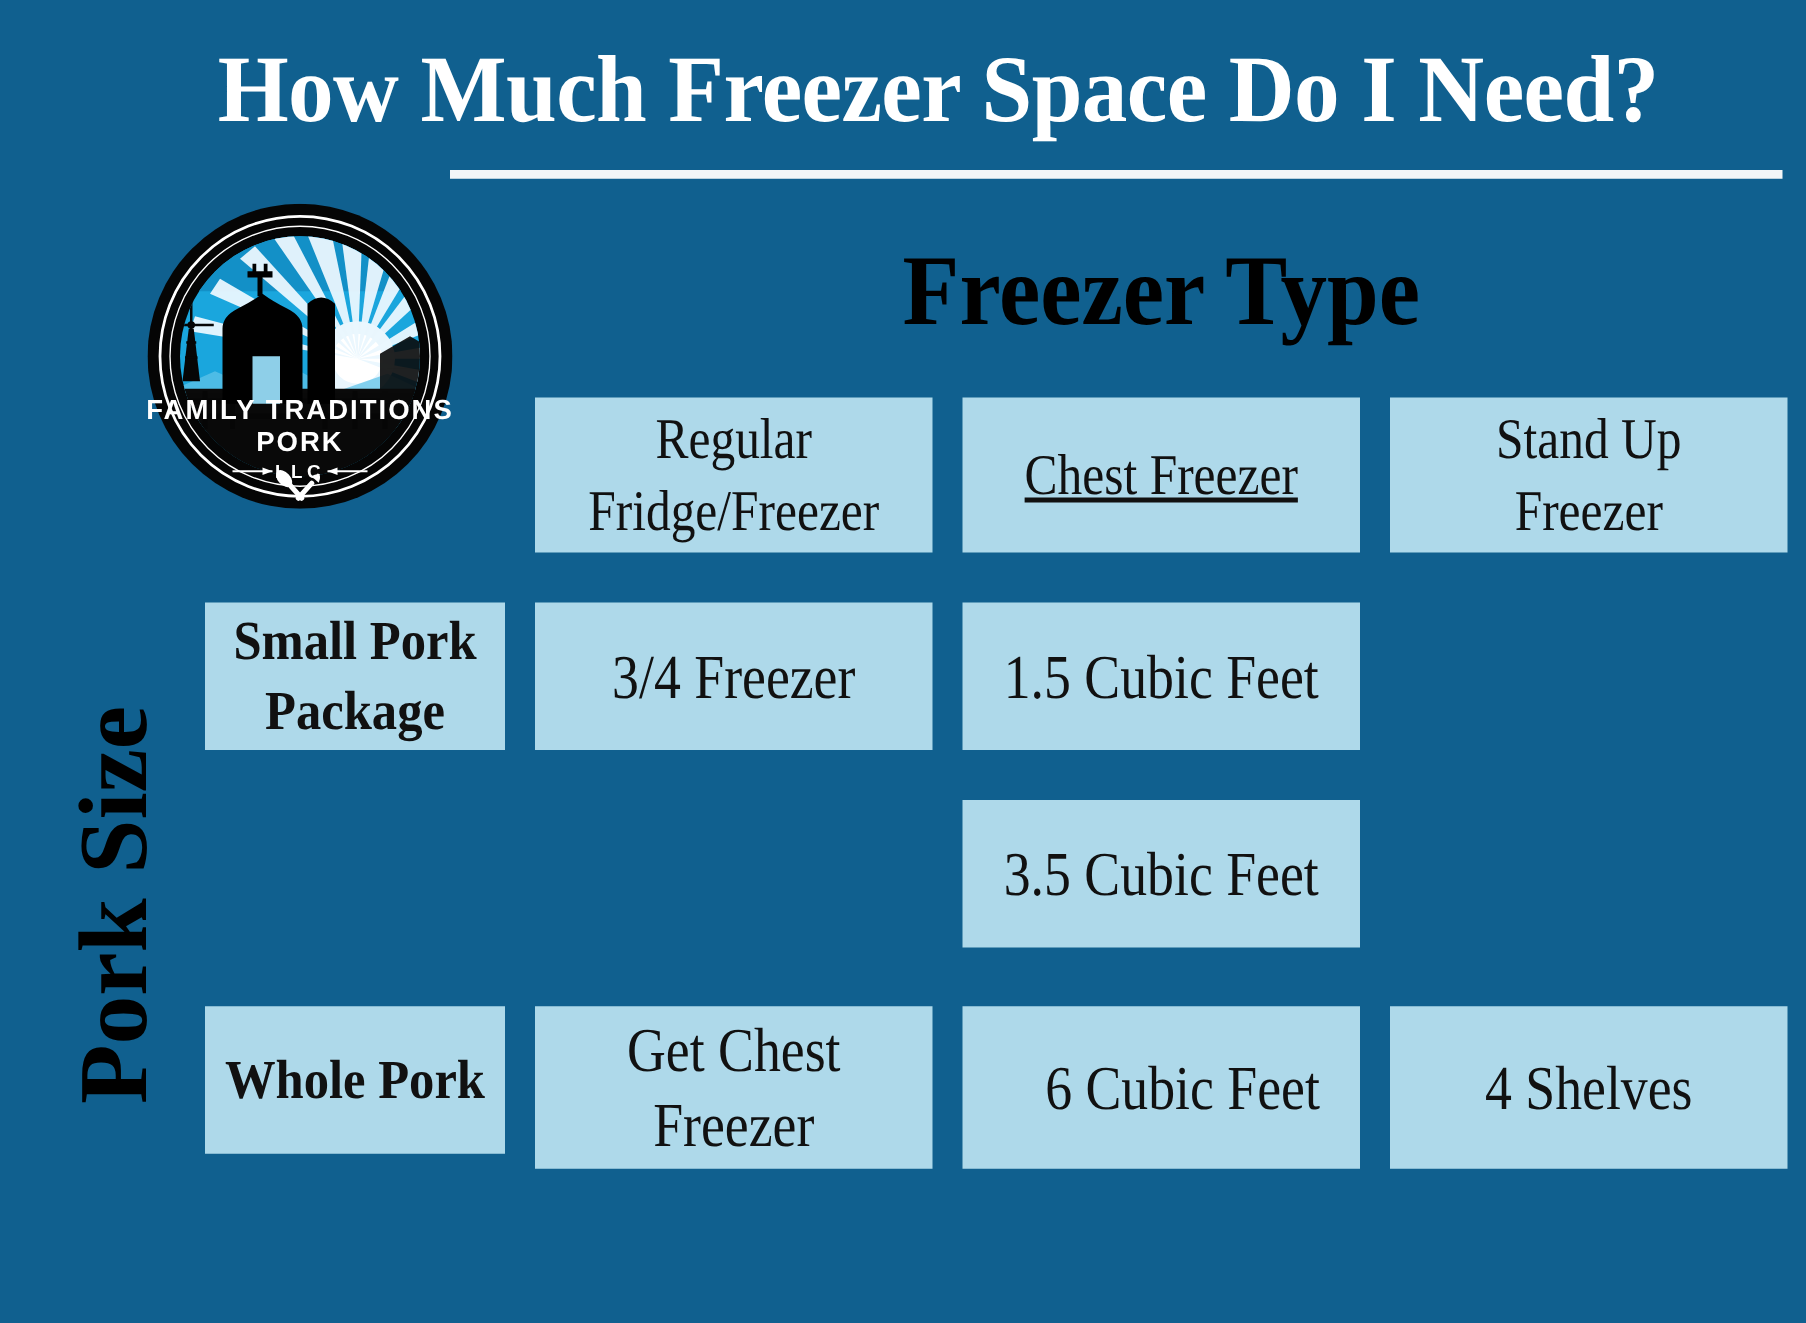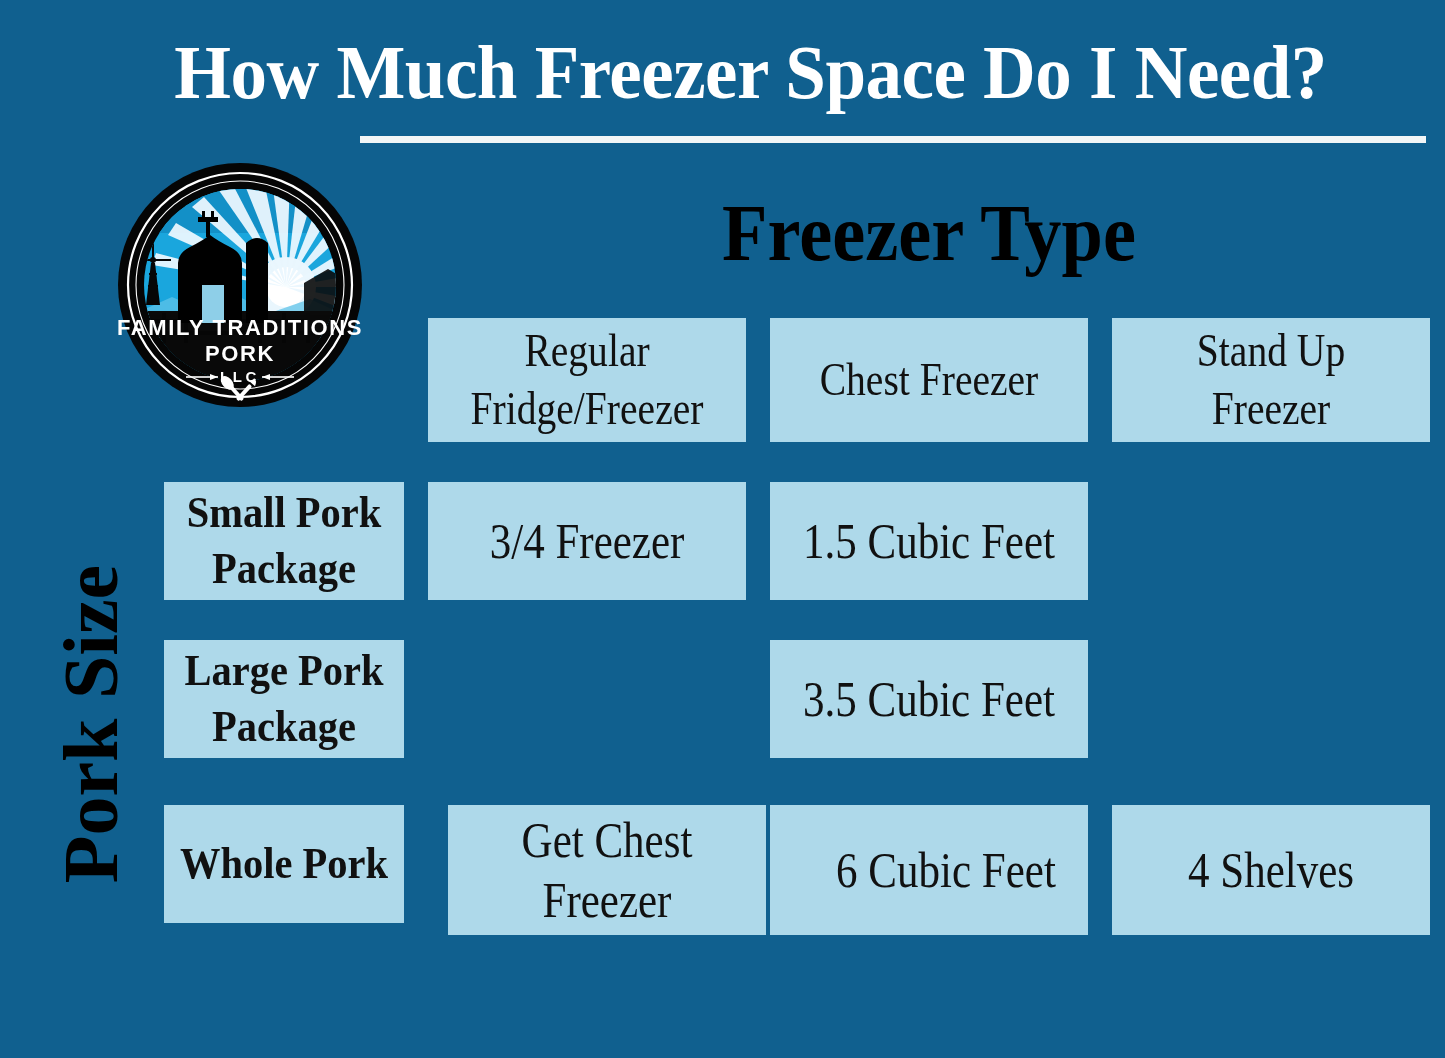--- a/index.html
+++ b/index.html
@@ -247,48 +247,45 @@
     </svg>
   </div>
 
   <div class="freezer-type">Freezer Type</div>
 
   <div class="pork-size">Pork Size</div>
 
   <div class="cell hdr" style="left:400px; top:318px; width:318px; height:124px;">
     <span class="cell-text">Regular Fridge/Freezer</span>
   </div>
-  <div class="cell hdr" style="left:742px; top:318px; width:318px; height:124px;">
+  <div class="cell hdr" style="left:742px; top:318px; width:318px; height:124px;text-decoration:underline;">
     <span class="cell-text">Chest Freezer</span>
   </div>
   <div class="cell hdr" style="left:1084px; top:318px; width:318px; height:124px;">
     <span class="cell-text">Stand Up Freezer</span>
   </div>
 
   <div class="cell rowlabel" style="left:136px; top:482px; width:240px; height:118px;justify-content:center;">
     <span class="cell-text">Small Pork Package</span>
   </div>
   <div class="cell data" style="left:400px; top:482px; width:318px; height:118px;">
     <span class="cell-text">3/4 Freezer</span>
   </div>
   <div class="cell data" style="left:742px; top:482px; width:318px; height:118px;">
     <span class="cell-text">1.5 Cubic Feet</span>
   </div>
 
-  <div class="cell rowlabel" style="left:136px; top:640px; width:240px; height:118px;">
-    <span class="cell-text">Large Pork Package</span>
-  </div>
   <div class="cell data" style="left:742px; top:640px; width:318px; height:118px;text-align:center;">
     <span class="cell-text">3.5 Cubic Feet</span>
   </div>
 
   <div class="cell rowlabel" style="left:136px; top:805px; width:240px; height:118px;">
     <span class="cell-text">Whole Pork</span>
   </div>
-  <div class="cell data" style="left:420px; top:805px; width:318px; height:130px;">
+  <div class="cell data" style="left:400px; top:805px; width:318px; height:130px;">
     <span class="cell-text">Get Chest Freezer</span>
   </div>
   <div class="cell data" style="left:742px; top:805px; width:318px; height:130px;padding-left:40px;">
     <span class="cell-text">6 Cubic Feet</span>
   </div>
   <div class="cell data" style="left:1084px; top:805px; width:318px; height:130px;">
     <span class="cell-text">4 Shelves</span>
   </div>
 
 </div>

